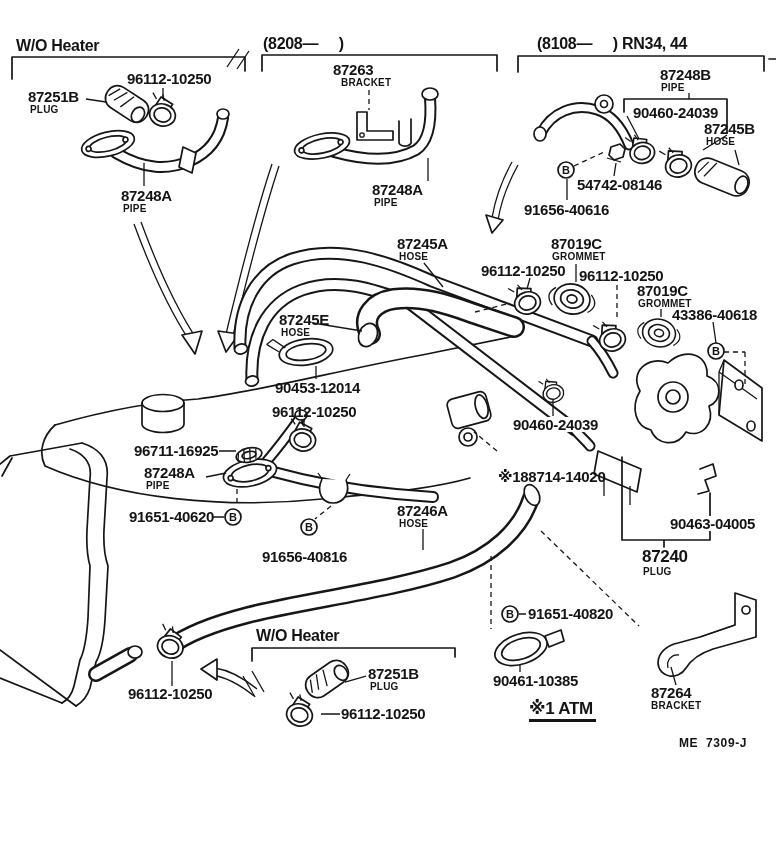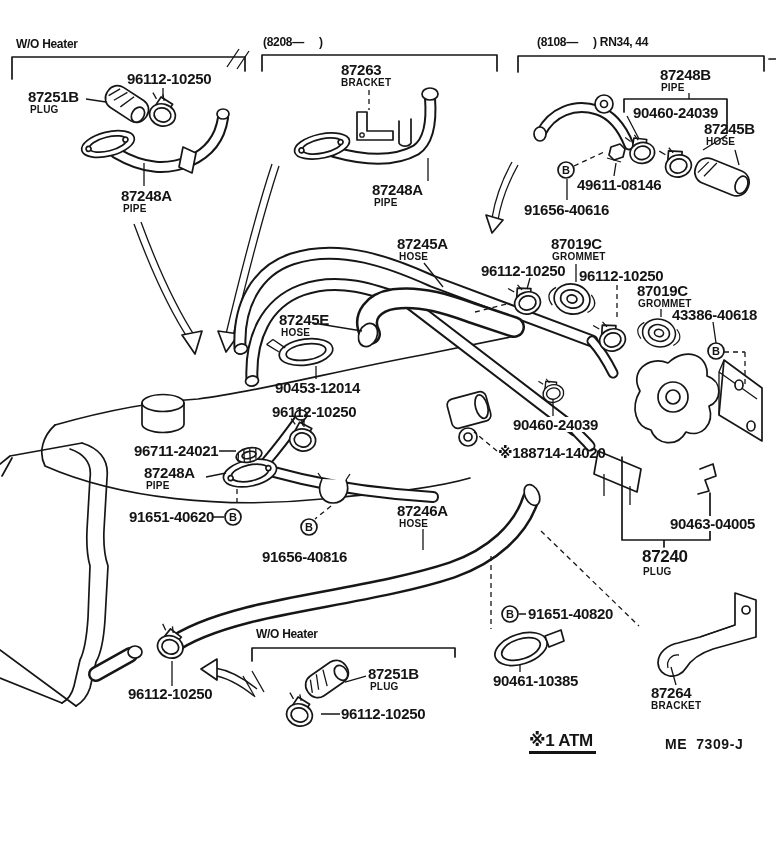--- a/index.html
+++ b/index.html
@@ -2,24 +2,24 @@
 <html><head>
 <meta charset="utf-8">
 <style>
   html,body{margin:0;padding:0;background:#fff;}
   #stage{position:relative;width:776px;height:854px;background:#fff;overflow:hidden;
          font-family:"Liberation Sans","DejaVu Sans",sans-serif;}
   #art{position:absolute;left:0;top:0;}
   .lbl{position:absolute;font-weight:bold;color:#141414;font-size:15px;line-height:1;
        letter-spacing:-0.3px;white-space:pre;}
   .sub{font-size:10px;letter-spacing:0.2px;}
-  .hdr{font-size:12px;}
+  .hdr{font-size:16px;}
   .big{font-size:17px;text-align:center;}
-  .note{font-size:17px;border-bottom:3px solid #141414;padding:0 3px 2px 0;margin-top:32px;}
-  .code{font-size:14px;letter-spacing:0.6px;}
+  .note{font-size:17px;border-bottom:3px solid #141414;padding:0 3px 2px 0;}
+  .code{font-size:12px;letter-spacing:0.6px;margin-left:14px;}
   .wbg{background:#fff;padding:0 2px;}
   
   .ln{fill:none;stroke:#161616;stroke-width:1.7;stroke-linecap:round;stroke-linejoin:round;}
   .thin{fill:none;stroke:#161616;stroke-width:1.3;}
   .dash{fill:none;stroke:#161616;stroke-width:1.3;stroke-dasharray:5 4;}
   .shp{fill:#fff;stroke:#161616;stroke-width:1.7;stroke-linejoin:round;}
   .tubeB{fill:none;stroke:#161616;stroke-linecap:round;}
   .tubeW{fill:none;stroke:#fff;stroke-linecap:round;}
   .bt{font-weight:bold;font-size:11px;fill:#141414;}
 </style>
@@ -263,55 +263,55 @@
 </svg>
 
 <div class="lbl hdr" style="left:16px;top:38px">W/O Heater</div>
 <div class="lbl" style="left:127px;top:71px">96112-10250</div>
 <div class="lbl" style="left:28px;top:89px">87251B</div>
 <div class="lbl sub" style="left:30px;top:105px">PLUG</div>
 <div class="lbl" style="left:121px;top:188px">87248A</div>
 <div class="lbl sub" style="left:123px;top:204px">PIPE</div>
 
 <div class="lbl hdr" style="left:263px;top:36px">(8208—     )</div>
-<div class="lbl" style="left:341px;top:62px">87263</div>
+<div class="lbl" style="left:333px;top:62px">87263</div>
 <div class="lbl sub" style="left:341px;top:78px">BRACKET</div>
 <div class="lbl" style="left:372px;top:182px">87248A</div>
 <div class="lbl sub" style="left:374px;top:198px">PIPE</div>
 
 <div class="lbl hdr" style="left:537px;top:36px">(8108—     ) RN34, 44</div>
 <div class="lbl" style="left:660px;top:67px">87248B</div>
 <div class="lbl sub" style="left:661px;top:83px">PIPE</div>
 <div class="lbl" style="left:633px;top:105px">90460-24039</div>
 <div class="lbl" style="left:704px;top:121px">87245B</div>
 <div class="lbl sub" style="left:706px;top:137px">HOSE</div>
-<div class="lbl" style="left:577px;top:177px">49611-08146</div>
+<div class="lbl" style="left:577px;top:177px">54742-08146</div>
 <div class="lbl" style="left:524px;top:202px">91656-40616</div>
 
 <div class="lbl" style="left:397px;top:236px">87245A</div>
 <div class="lbl sub" style="left:399px;top:252px">HOSE</div>
 <div class="lbl" style="left:551px;top:236px">87019C</div>
 <div class="lbl sub" style="left:552px;top:252px">GROMMET</div>
 <div class="lbl" style="left:481px;top:263px">96112-10250</div>
 <div class="lbl" style="left:579px;top:268px">96112-10250</div>
 <div class="lbl" style="left:637px;top:283px">87019C</div>
 <div class="lbl sub" style="left:638px;top:299px">GROMMET</div>
 <div class="lbl" style="left:672px;top:307px">43386-40618</div>
 
 <div class="lbl" style="left:279px;top:312px">87245E</div>
 <div class="lbl sub" style="left:281px;top:328px">HOSE</div>
 <div class="lbl" style="left:275px;top:380px">90453-12014</div>
 <div class="lbl" style="left:272px;top:404px">96112-10250</div>
-<div class="lbl" style="left:134px;top:443px">96711-24021</div>
+<div class="lbl" style="left:134px;top:443px">96711-16925</div>
 <div class="lbl" style="left:144px;top:465px">87248A</div>
 <div class="lbl sub" style="left:146px;top:481px">PIPE</div>
 <div class="lbl" style="left:129px;top:509px">91651-40620</div>
 
 <div class="lbl wbg" style="left:511px;top:417px">90460-24039</div>
-<div class="lbl" style="left:498px;top:445px">※188714-14020</div>
+<div class="lbl" style="left:498px;top:469px">※188714-14020</div>
 <div class="lbl" style="left:262px;top:549px">91656-40816</div>
 <div class="lbl" style="left:397px;top:503px">87246A</div>
 <div class="lbl sub" style="left:399px;top:519px">HOSE</div>
 <div class="lbl wbg" style="left:668px;top:516px">90463-04005</div>
 <div class="lbl big" style="left:642px;top:548px">87240</div>
 <div class="lbl sub" style="left:643px;top:567px">PLUG</div>
 <div class="lbl" style="left:528px;top:606px">91651-40820</div>
 <div class="lbl" style="left:493px;top:673px">90461-10385</div>
 <div class="lbl" style="left:651px;top:685px">87264</div>
 <div class="lbl sub" style="left:651px;top:701px">BRACKET</div>

